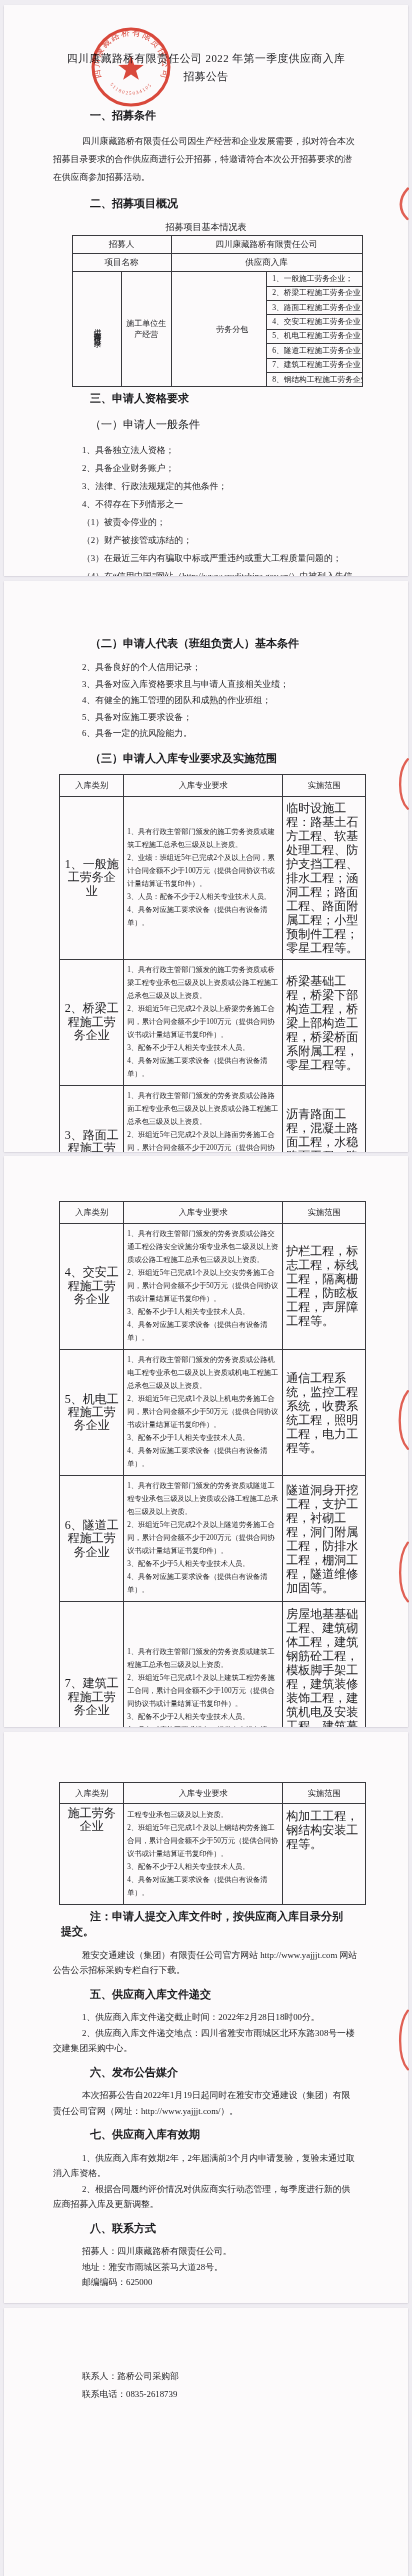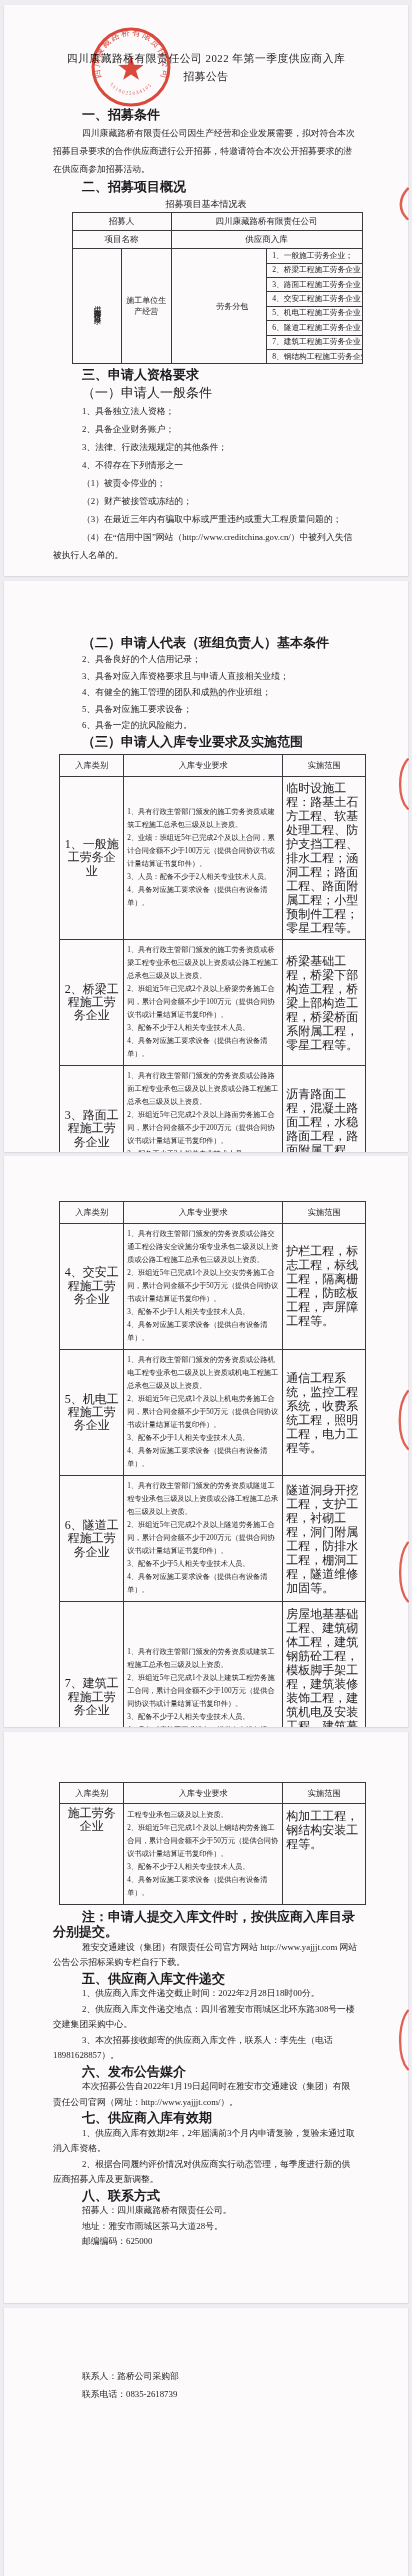--- a/index.html
+++ b/index.html
@@ -2,21 +2,21 @@
 <html style="font-size:8.2px"><head>
 <meta charset="utf-8">
 <style>
   html,body{margin:0;padding:0;}
   body{background:#e9e7ee;font-family:"Liberation Serif","DejaVu Serif",serif;color:#1d1d20;}
   #doc{width:412px;margin:0 auto;position:relative;background:#efedf2;padding:5.2px 0 2.6px;}
   .page{width:404px;margin:0 auto 4.6px;background:#fcfafb;height:571px;overflow:hidden;
         position:relative;box-shadow:0 0 0.5px rgba(0,0,0,.35),0 0.5px 1.5px rgba(70,60,90,.25);}
   .inner{padding:0 49px;}
   .title{font-size:10.8px;line-height:18px;text-align:center;margin:44px -12.4px 0;font-weight:400;letter-spacing:0.5px;}
-  .h{font-weight:bold;font-size:13px;line-height:18px;margin:0;text-indent:29px;}
+  .h{font-weight:bold;font-size:11px;line-height:18px;margin:8px;text-indent:29px;}
   .para,.item{font-size:8.8px;line-height:18px;margin:0;text-indent:29px;}
   .caption{font-size:9px;line-height:14.4px;text-align:center;margin:1px 0 1px;}
   table{border-collapse:collapse;table-layout:fixed;}
   td{border:0.8px solid #3a3a3e;font-size:8px;vertical-align:middle;}
   .t1{width:283px;margin:1px 0 0 18.5px;}
   .t1 .lab{text-align:center;height:15px;font-size:8.5px;}
   .t1 .itemcell{height:13.4px;font-size:7.7px;text-align:left;padding:0 2.1px 0 5.2px;
       white-space:nowrap;overflow:hidden;}
   .vcell{writing-mode:vertical-rl;text-orientation:upright;letter-spacing:1.5px;
       font-size:7.7px;margin:0 auto;line-height:1.1;}
@@ -238,21 +238,20 @@
           <td class="scope" style="vertical-align:top;">构加工工程，钢结构安装工程等。</td>
         </tr>
       </tbody>
         </table>
 
       <p class="h note">注：申请人提交入库文件时，按供应商入库目录分别提交。</p>
       <p class="para">雅安交通建设（集团）有限责任公司官方网站 http://www.yajjjt.com 网站公告公示招标采购专栏自行下载。</p>
       <p class="h">五、供应商入库文件递交</p>
       <p class="item">1、供应商入库文件递交截止时间：2022年2月28日18时00分。</p>
       <p class="item">2、供应商入库文件递交地点：四川省雅安市雨城区北环东路308号一楼交建集团采购中心。</p>
-      <p class="item">3、本次招募接收邮寄的供应商入库文件，联系人：李先生（电话18981628857）。</p>
       <p class="h">六、发布公告媒介</p>
       <p class="para">本次招募公告自2022年1月19日起同时在雅安市交通建设（集团）有限责任公司官网（网址：http://www.yajjjt.com/）。</p>
       <p class="h">七、供应商入库有效期</p>
       <p class="item">1、供应商入库有效期2年，2年届满前3个月内申请复验，复验未通过取消入库资格。</p>
       <p class="item">2、根据合同履约评价情况对供应商实行动态管理，每季度进行新的供应商招募入库及更新调整。</p>
       <p class="h">八、联系方式</p>
       <p class="item">招募人：四川康藏路桥有限责任公司。</p>
       <p class="item">地址：雅安市雨城区茶马大道28号。</p>
       <p class="item">邮编编码：625000</p>
     </div>

